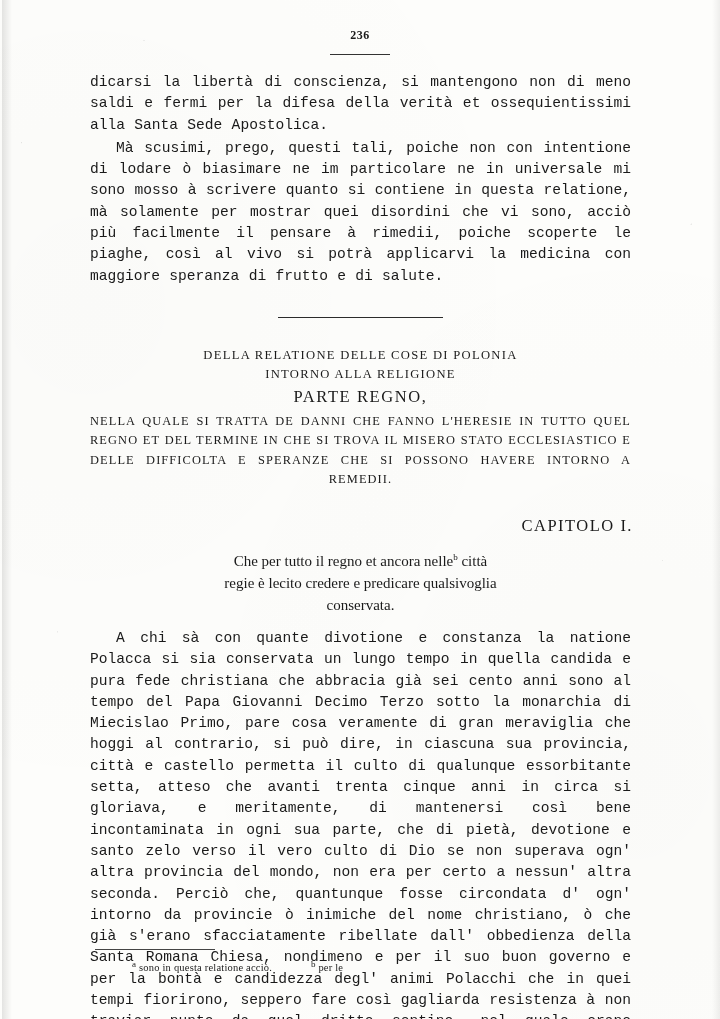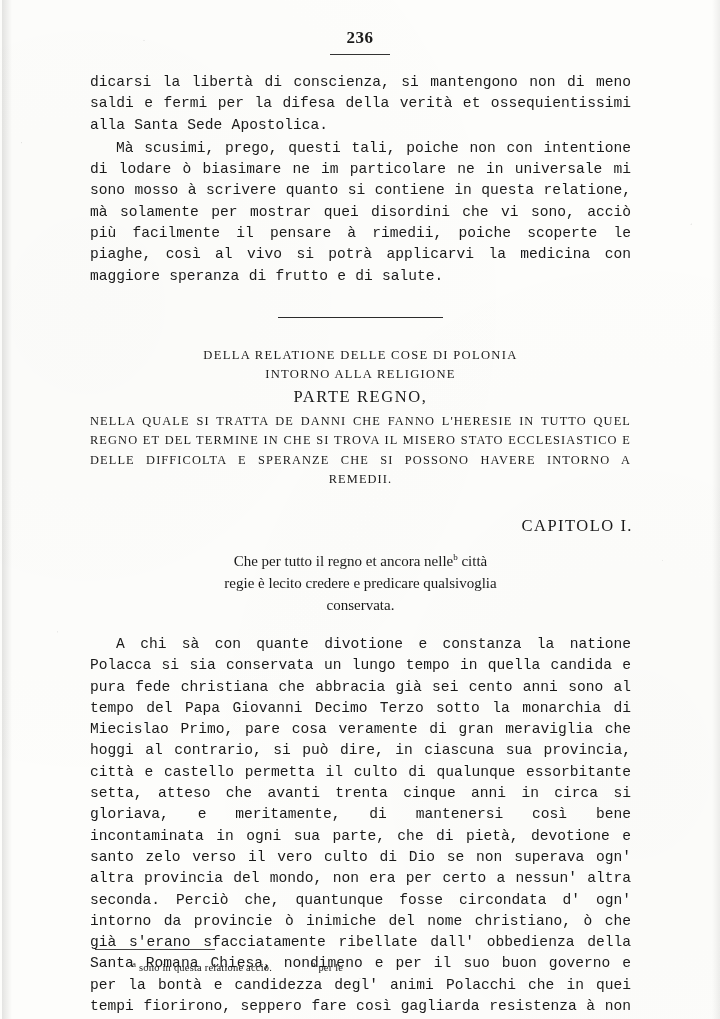--- a/index.html
+++ b/index.html
@@ -50,21 +50,21 @@
     right: 0; top: 0;
     width: 8px; height: 1019px;
     background: linear-gradient(to left, rgba(0,0,0,0.06), rgba(0,0,0,0));
   }
   .folio {
     position: absolute;
     top: 28px;
     left: 0;
     width: 720px;
     text-align: center;
-    font-size: 17px;
+    font-size: 12px;
     font-weight: bold;
     letter-spacing: 0.5px;
   }
   .folio-rule {
     position: absolute;
     top: 54px;
     left: 330px;
     width: 60px;
     height: 1px;
     background: #333;
@@ -120,21 +120,21 @@
   .h-chapter {
     font-size: 16.5px;
     letter-spacing: 1.5px;
     margin-top: 26px;
     margin-bottom: 14px;
     text-align: right;
   }
   .h-argument {
     font-size: 15px;
     line-height: 22px;
-    margin-bottom: 18px;
+    margin-bottom: 12px;
   }
   sup {
     font-size: 9px;
     vertical-align: super;
     line-height: 0;
   }
   .footnote-rule {
     position: absolute;
     left: 95px;
     top: 949px;

